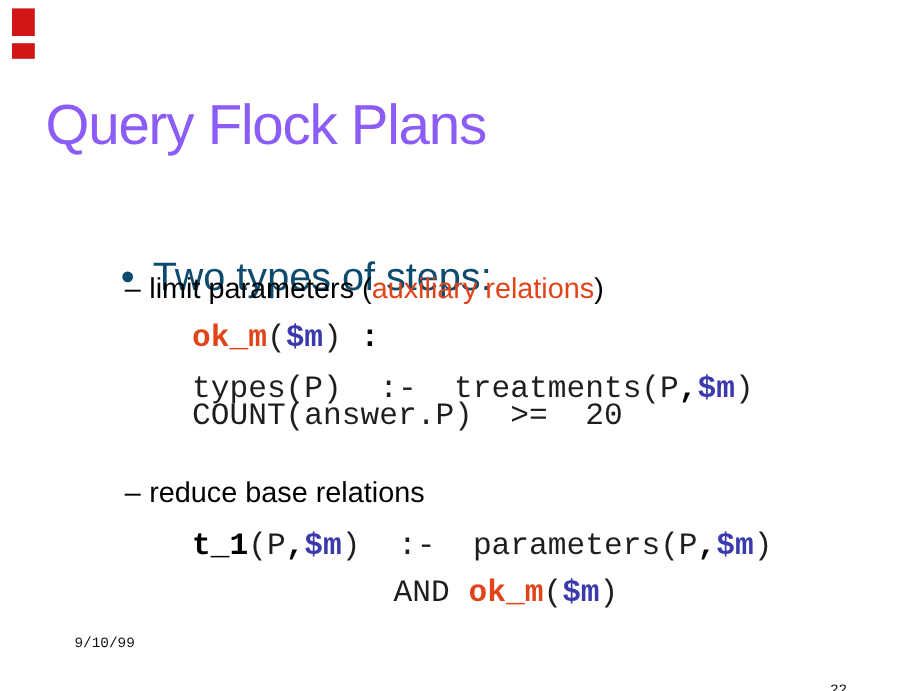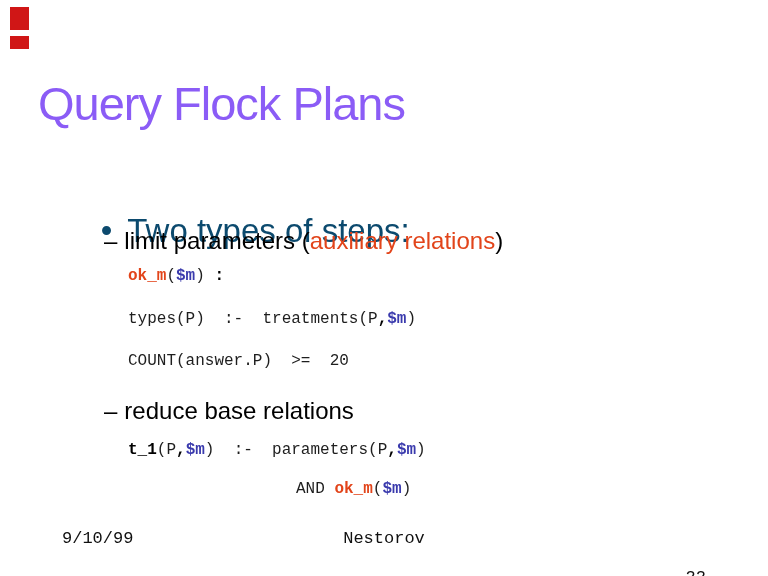--- a/index.html
+++ b/index.html
@@ -42,42 +42,43 @@
   .bullet-line .dot { margin-right: 15px; }
 
   .line { position: absolute; white-space: pre; line-height: 1.15; }
   .line.dash {
     font-family: "Liberation Sans", sans-serif;
     font-size: 24px;
     color: #000000;
   }
   .line.code {
     font-family: "Liberation Mono", monospace;
-    font-size: 16px;
+    font-size: 26px;
     color: var(--code-ink, #1e1e1e);
+    margin-left: 32px;
   }
   .dash-glyph { margin-right: 7px; }
 
   .L1 { left: 104px; top: 227px; }
   .L2 { left: 128px; top: 267px; }
   .L3 { left: 128px; top: 310px; }
-  .L4 { left: 128px; top: 352px; }
+  .L4 { left: 128px; top: 332px; }
   .L5 { left: 104px; top: 397px; }
   .L6 { left: 128px; top: 441px; }
   .L7 { left: 296px; top: 480px; }
 
   .seg.sans-red   { color: var(--accent-red, #e2441a); }
   .seg.mono-strong{ font-weight: bold; color: #000000; }
   .seg.mono-red   { font-weight: bold; color: var(--accent-red, #e2441a); }
   .seg.mono-blue  { font-weight: bold; color: var(--param-blue, #3a3aad); }
 
   .footer-item {
     position: absolute;
     font-family: "Liberation Mono", monospace;
-    font-size: 17px;
+    font-size: 12px;
     color: #101010;
     white-space: pre;
   }
   .f-date   { left: 62px; top: 529px; }
   .f-author { left: 0; top: 529px; width: 100%; text-align: center; }
   .f-page   { right: 62px; top: 528px; margin-top: 40px; }
 </style>
 </head>
 <body>
 
@@ -96,16 +97,15 @@
       <div class="line L1 dash"><span class="dash-glyph">–</span><span class="seg sans">limit parameters (</span><span class="seg sans-red">auxiliary relations</span><span class="seg sans">)</span></div>
       <div class="line L2 code"><span class="seg mono-red">ok_m</span><span class="seg mono">(</span><span class="seg mono-blue">$m</span><span class="seg mono">)</span><span class="seg mono-strong"> :</span></div>
       <div class="line L3 code"><span class="seg mono">types(P)  :-  treatments(P</span><span class="seg mono-strong">,</span><span class="seg mono-blue">$m</span><span class="seg mono">)</span></div>
       <div class="line L4 code"><span class="seg mono">COUNT(answer.P)  &gt;=  20</span></div>
       <div class="line L5 dash"><span class="dash-glyph">–</span><span class="seg sans">reduce base relations</span></div>
       <div class="line L6 code"><span class="seg mono-strong">t_1</span><span class="seg mono">(P</span><span class="seg mono-strong">,</span><span class="seg mono-blue">$m</span><span class="seg mono">)</span><span class="seg mono">  :-  parameters(P</span><span class="seg mono-strong">,</span><span class="seg mono-blue">$m</span><span class="seg mono">)</span></div>
       <div class="line L7 code"><span class="seg mono">AND </span><span class="seg mono-red">ok_m</span><span class="seg mono">(</span><span class="seg mono-blue">$m</span><span class="seg mono">)</span></div>
     </div>
 
   <div class="footer-item f-date">9/10/99</div>
-  <div class="footer-item f-author">Nestorov</div>
   <div class="footer-item f-page">22</div>
 
 </div>
 
 </body></html>

